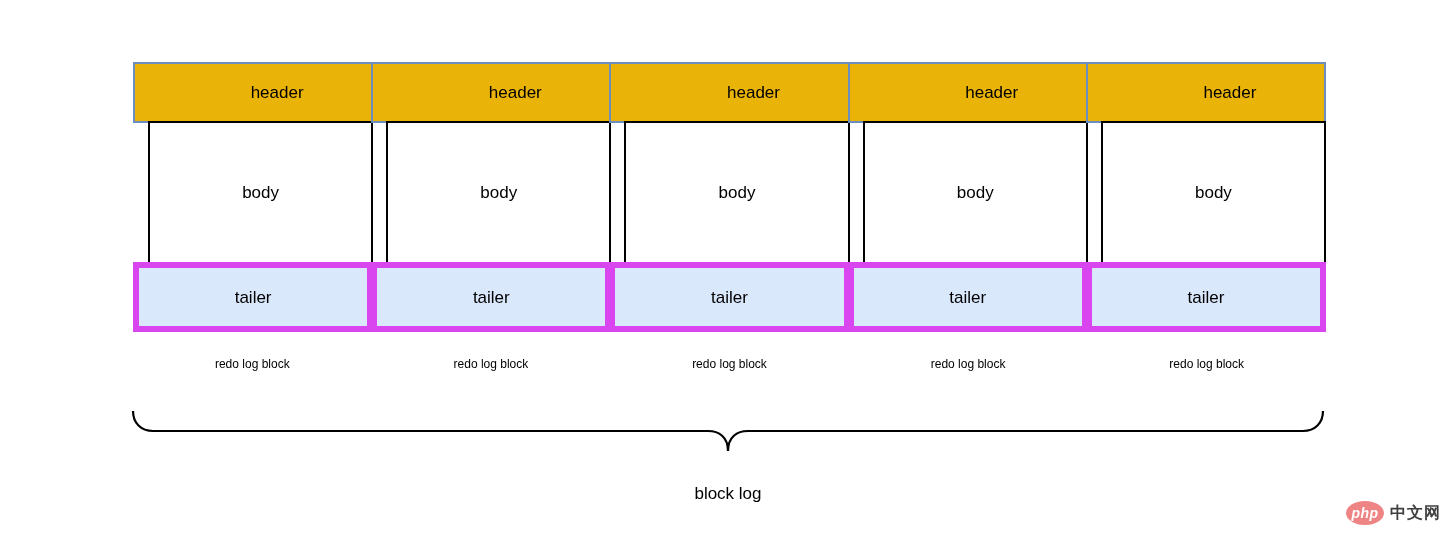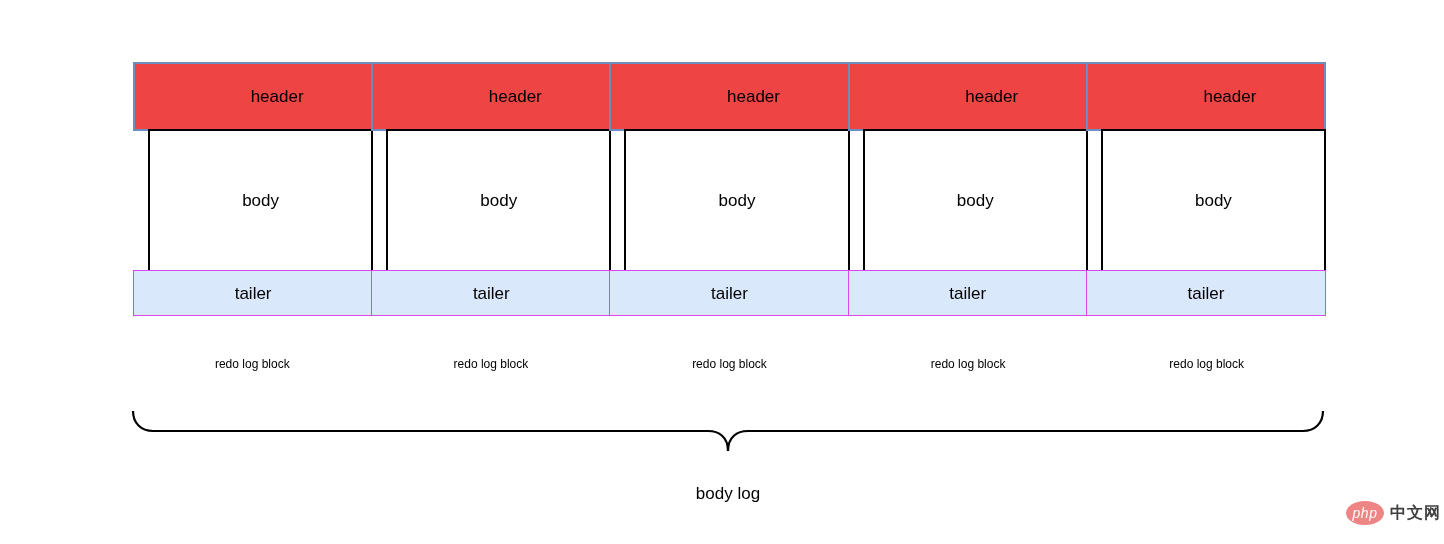--- a/index.html
+++ b/index.html
@@ -34,37 +34,37 @@
 
   .cell {
     box-sizing: border-box;
     display: flex;
     align-items: center;
     justify-content: center;
     font-size: 17px;
     line-height: 1;
   }
   .cell-header {
-    height: 69px;
-    background: #ef4444;
+    height: 61px;
+    background: #eab308;
     border: 2px solid #6c8ebf;
     padding-left: 48px;
   }
   .cell-body {
     height: 143px;
     margin-top: -2px;       
     background: #ffffff;
     border: 2px solid #000000;
     margin-left: 15px;
   }
   .cell-tailer {
-    height: 46px;
+    height: 70px;
     margin-top: -2px;       
     background: #dae8fc;
-    border: 1px solid #d946ef;
+    border: 6px solid #d946ef;
     text-align: center;
   }
 
   
   .captions {
     position: absolute;
     left: 133px;
     top: 352px;
     width: 1193px;
     display: flex;
@@ -106,21 +106,21 @@
     align-items: center;
     gap: 6px;
   }
   .php-logo {
     width: 38px;
     height: 24px;
     border-radius: 50%;
     background: #ee8484;
     color: #ffffff;
     font-size: 14px;
-    font-weight: normal;
+    font-weight: bold;
     font-style: italic;
     display: flex;
     align-items: center;
     justify-content: center;
     letter-spacing: 0.5px;
   }
   .watermark-site {
     font-size: 16px;
     font-weight: bold;
     color: #404040;
@@ -165,18 +165,18 @@
   <div class="caption">redo log block</div>
   <div class="caption">redo log block</div>
 </div>
 
 <div class="brace-wrap">
   <svg width="1194" height="44" viewBox="0 0 1194 44">
     <path d="M2 1 C2 13 10 21 22 21 L577 21 C588 21 597 27 597 41 C597 27 606 21 617 21 L1172 21 C1184 21 1192 13 1192 1" fill="none" stroke="#000000" stroke-width="2.2" stroke-linecap="butt"></path>
   </svg>
 </div>
 
-<div class="group-label">body log</div>
+<div class="group-label">block log</div>
 
 <div class="watermark">
   <span class="php-logo">php</span>
   <span class="watermark-site">中文网</span>
 </div>
 
 </body></html>

